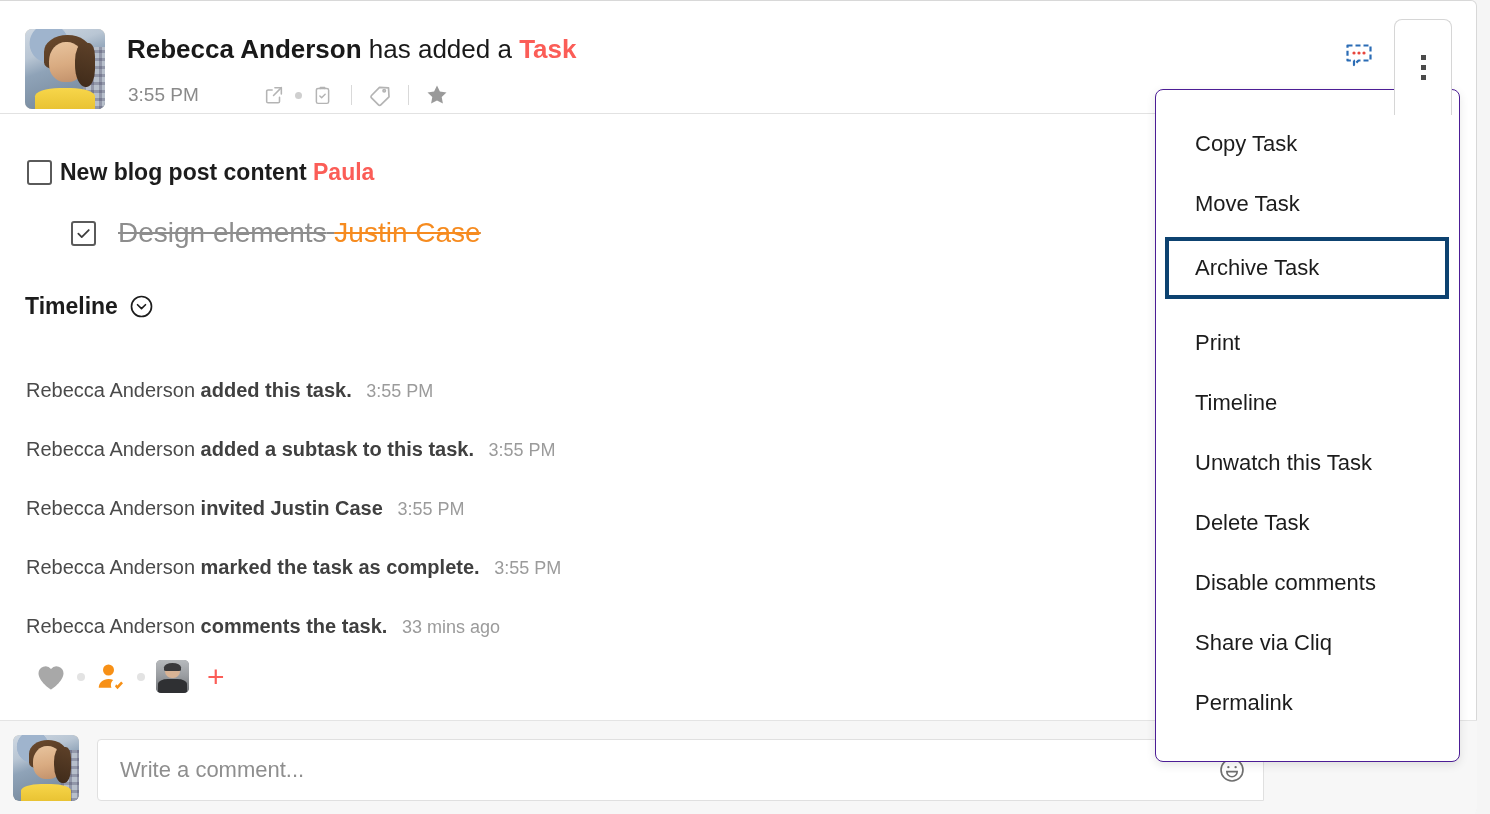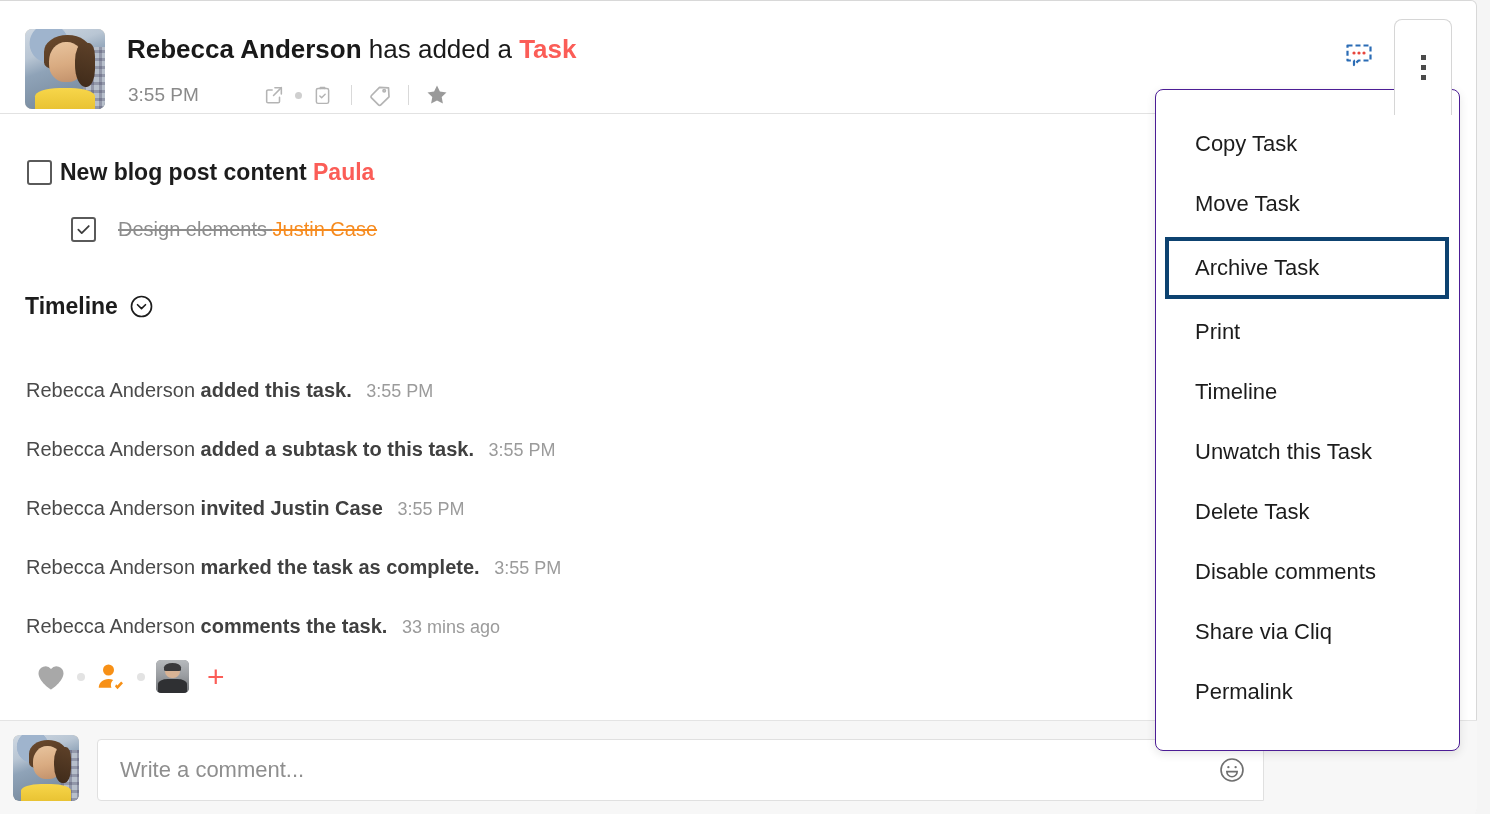--- a/index.html
+++ b/index.html
@@ -171,21 +171,21 @@
   .task-title .assignee { color: #fb5d57; }
 
   .subtask-row {
     position: absolute;
     left: 71px; top: 216px;
     display: flex;
     align-items: center;
     gap: 22px;
   }
   .subtask-title {
-    font-size: 20px;
+    font-size: 28px;
     color: #8d8d8d;
     text-decoration: line-through;
     text-decoration-color: #8d8d8d;
     white-space: nowrap;
   }
   .subtask-title .assignee {
     color: #f68b1f;
     text-decoration: line-through;
     text-decoration-color: #f68b1f;
   }
@@ -291,21 +291,21 @@
     font-size: 22px;
     color: #1c1c1c;
     line-height: 60px;
     padding: 0 0 0 39px;
     white-space: nowrap;
     cursor: pointer;
   }
   .menu-item.highlighted {
     border: 4px solid #0d4270;
     line-height: 54px;
-    margin: 3px 10px 3px 9px;
+    margin: 3px 10px 14px 9px;
     padding-left: 26px;
   }
 </style>
 </head>
 <body>
 
 <div class="page">
   <div class="card">
 
     <div class="header">

